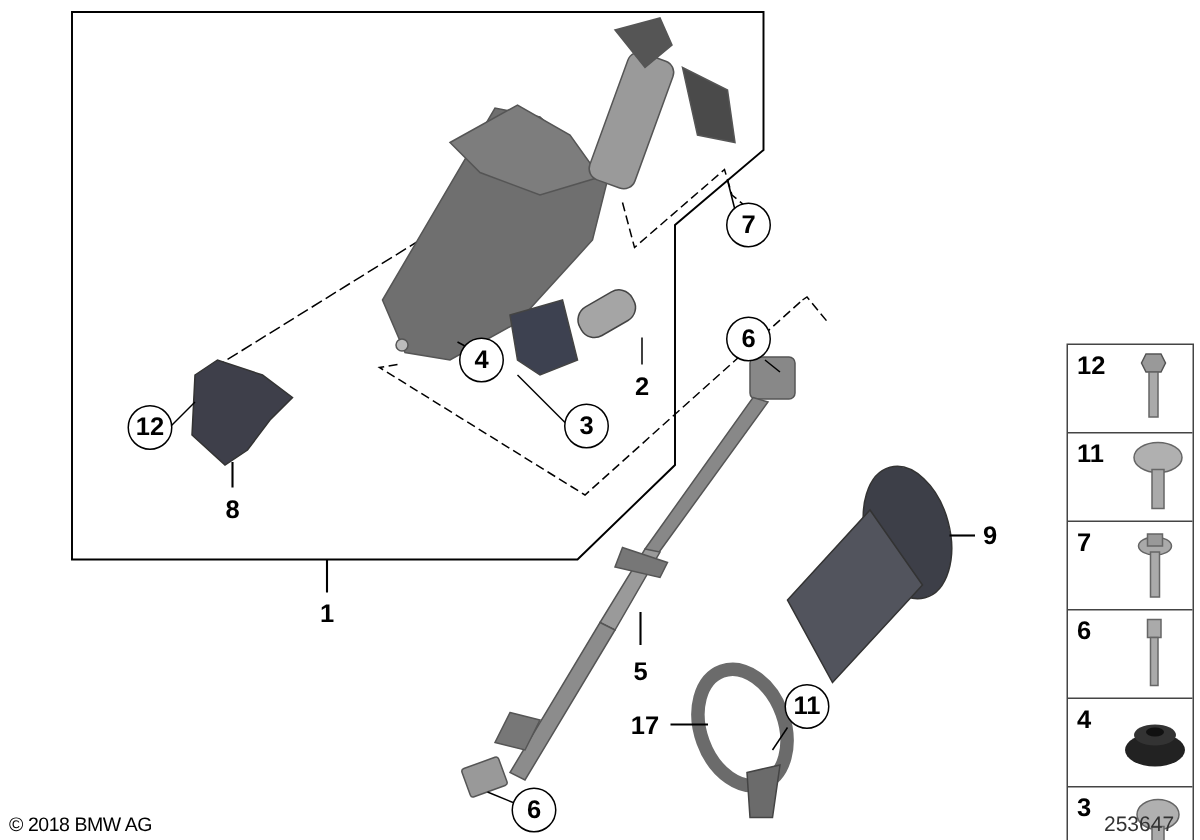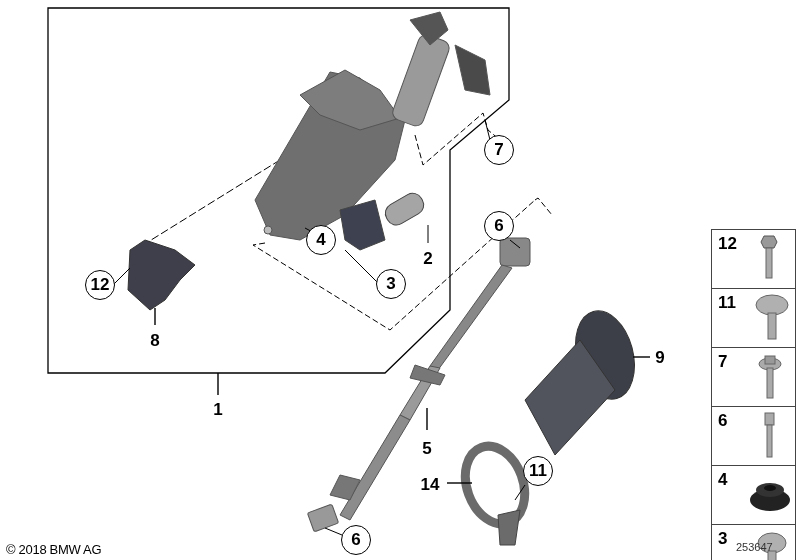--- a/index.html
+++ b/index.html
@@ -1,21 +1,21 @@
 <!DOCTYPE html>
 <html><head>
 <meta charset="utf-8">
 <style>
   html,body{margin:0;padding:0;background:#fff;}
   #stage{position:relative;width:800px;height:560px;overflow:hidden;background:#fff;font-family:"Liberation Sans",sans-serif;}
   svg{position:absolute;left:0;top:0;}
   .lbl{position:absolute;font-weight:bold;font-size:17px;color:#000;line-height:1;transform:translate(-50%,-50%);}
   .circ{position:absolute;width:30px;height:30px;border:1.6px solid #000;border-radius:50%;background:#fff;display:flex;align-items:center;justify-content:center;font-weight:bold;font-size:17px;transform:translate(-50%,-50%);box-sizing:border-box;}
   .copy{position:absolute;left:6px;top:542px;font-size:13px;color:#000;letter-spacing:-0.3px;}
-  .imgid{position:absolute;left:736px;top:541px;font-size:11px;color:#333;}
+  .imgid{position:absolute;left:736px;top:541px;font-size:14px;color:#333;}
   .side{position:absolute;left:711px;top:229px;width:83px;border:1px solid #444;}
   .cell{position:relative;height:58px;border-bottom:1px solid #444;}
   .cell:last-child{border-bottom:none;height:67px;}
   .cell .num{position:absolute;left:6px;top:4px;font-weight:bold;font-size:17px;}
 </style>
 </head>
 <body>
 
 <div id="stage">
   <svg width="800" height="560" viewBox="0 0 800 560">
@@ -80,21 +80,21 @@
     <line x1="342" y1="535" x2="325" y2="528" stroke="#000" stroke-width="1"></line>
     <line x1="525" y1="485" x2="515" y2="500" stroke="#000" stroke-width="1"></line>
     <line x1="490" y1="140" x2="485" y2="120" stroke="#000" stroke-width="1"></line>
   </svg>
 
   <div class="lbl" style="left:218px;top:409px;">1</div>
   <div class="lbl" style="left:428px;top:258px;">2</div>
   <div class="lbl" style="left:427px;top:448px;">5</div>
   <div class="lbl" style="left:155px;top:340px;">8</div>
   <div class="lbl" style="left:660px;top:357px;">9</div>
-  <div class="lbl" style="left:430px;top:484px;">14</div>
+  <div class="lbl" style="left:430px;top:484px;">17</div>
 
   <div class="circ" style="left:391px;top:284px;">3</div>
   <div class="circ" style="left:321px;top:240px;">4</div>
   <div class="circ" style="left:499px;top:226px;">6</div>
   <div class="circ" style="left:356px;top:540px;">6</div>
   <div class="circ" style="left:499px;top:150px;">7</div>
   <div class="circ" style="left:538px;top:471px;">11</div>
   <div class="circ" style="left:100px;top:285px;">12</div>
 
   <div class="side">

